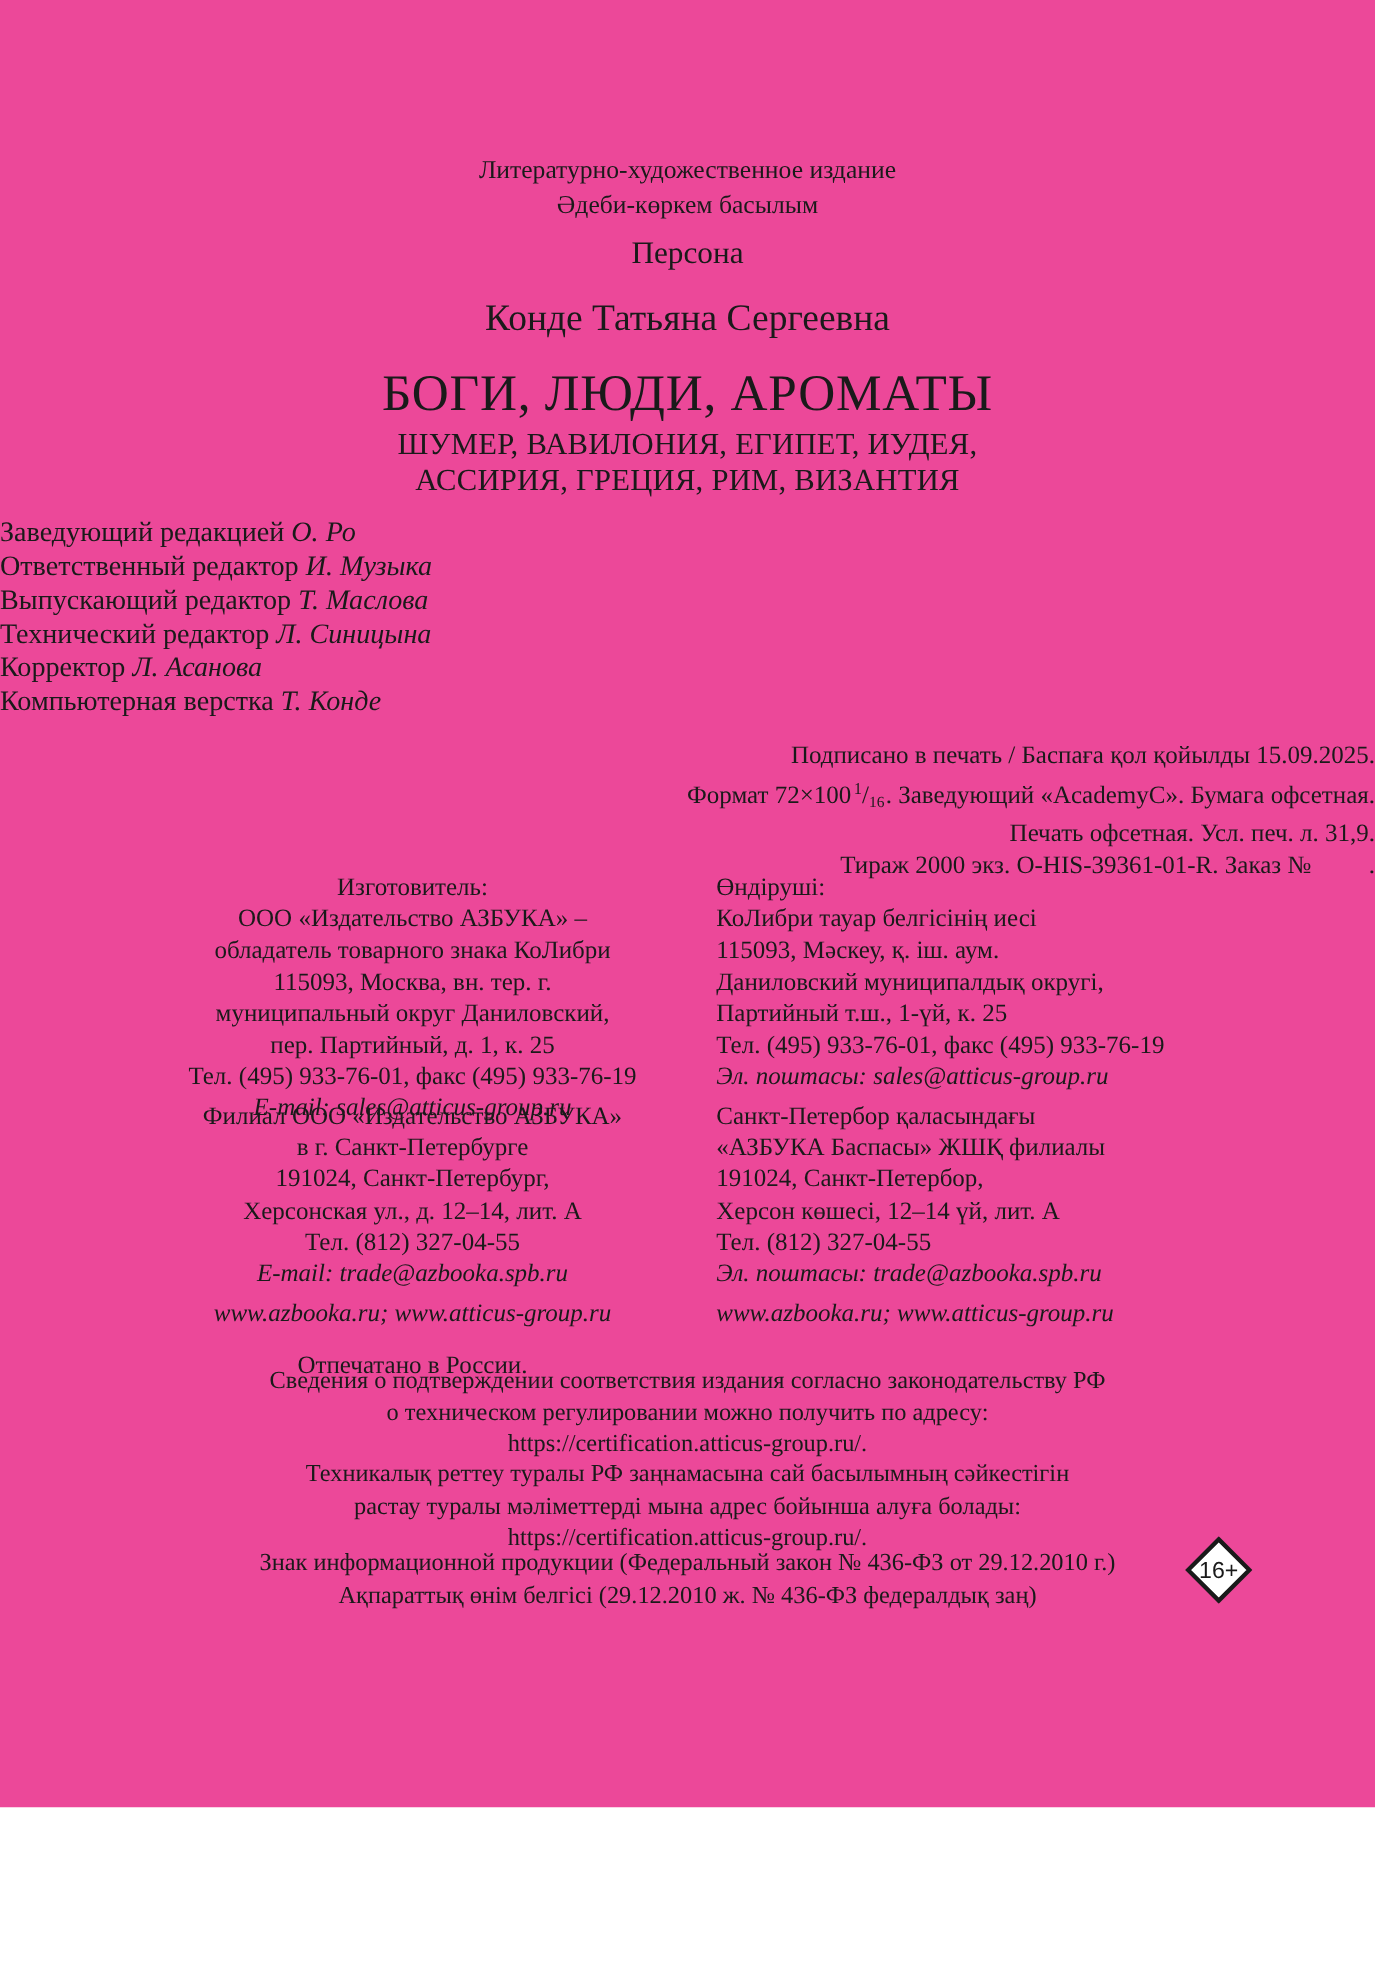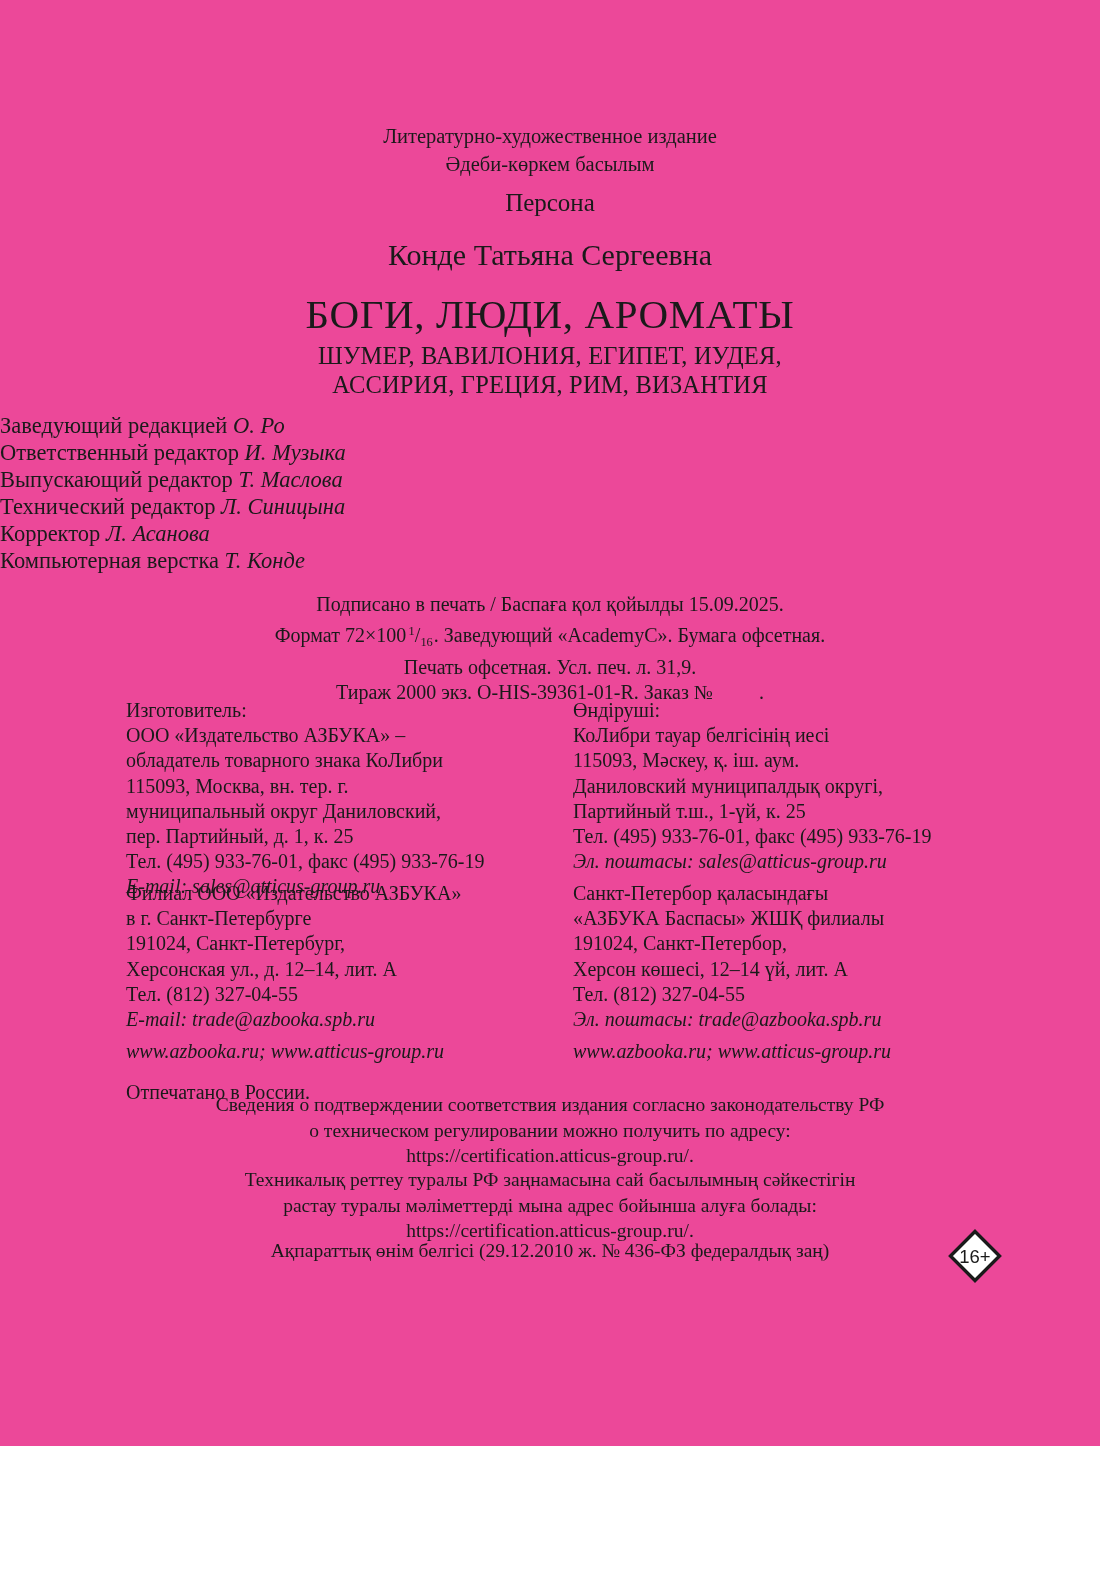--- a/index.html
+++ b/index.html
@@ -93,21 +93,21 @@
   }
   .credits .role { font-style: normal; }
   .credits .person { font-style: italic; }
 
   
   .specs {
     position: absolute;
     top: 592px;
     left: 0;
     right: 0;
-    text-align: center;
+    text-align: right;
     font-size: 20px;
     line-height: 25.5px;
   }
   .frac {
     display: inline-block;
     position: relative;
     white-space: nowrap;
     margin: 0 1px 0 2px;
   }
   .frac .num {
@@ -125,23 +125,23 @@
   .cols {
     position: absolute;
     top: 698px;
     left: 0;
     width: 1100px;
     font-size: 20px;
     line-height: 25.2px;
   }
   .col-l {
     position: absolute;
-    left: 126px;
+    left: 115px;
     width: 430px;
-    text-align: left;
+    text-align: center;
   }
   .col-r {
     position: absolute;
     left: 573px;
     width: 440px;
     text-align: left;
   }
   .grp { position: relative; width: 1100px; }
 
   .lines div { white-space: nowrap; }
@@ -291,20 +291,21 @@
       <div>https://certification.atticus-group.ru/.</div>
     </div>
 
     <div class="legal legal-2">
       <div>Техникалық реттеу туралы РФ заңнамасына сай басылымның сәйкестігін</div>
       <div>растау туралы мәліметтерді мына адрес бойынша алуға болады:</div>
       <div>https://certification.atticus-group.ru/.</div>
     </div>
 
     <div class="legal legal-3">
+      <div>Знак информационной продукции (Федеральный закон № 436-ФЗ от 29.12.2010 г.)</div>
       <div>Ақпараттық өнім белгісі (29.12.2010 ж. № 436-ФЗ федералдық заң)</div>
     </div>
 
     <div class="badge">
       <svg width="54" height="54" viewBox="0 0 54 54" aria-hidden="true">
         <polygon points="27,2.5 51.5,27 27,51.5 2.5,27" fill="#ffffff" stroke="#1a1a1a" stroke-width="3.4" stroke-linejoin="miter"></polygon>
         <text id="badge-text" x="27" y="27" text-anchor="middle" dominant-baseline="central" font-family="'Liberation Sans','DejaVu Sans',sans-serif" font-size="18.5" fill="#1a1a1a">16+</text>
       </svg>
     </div>
 

